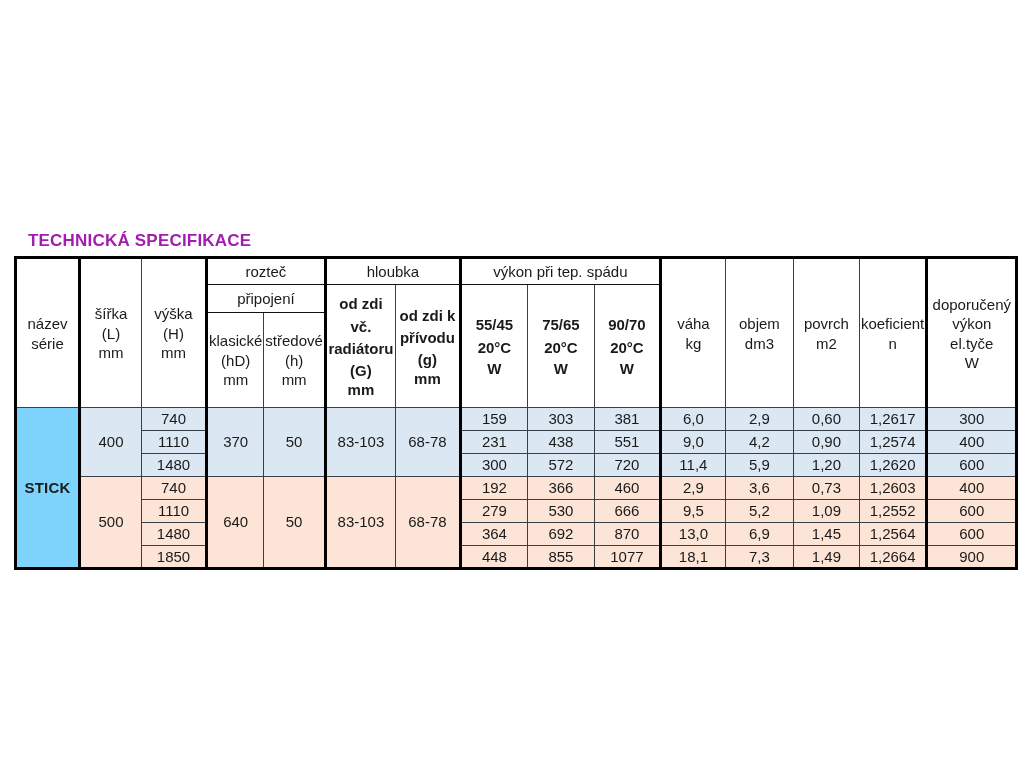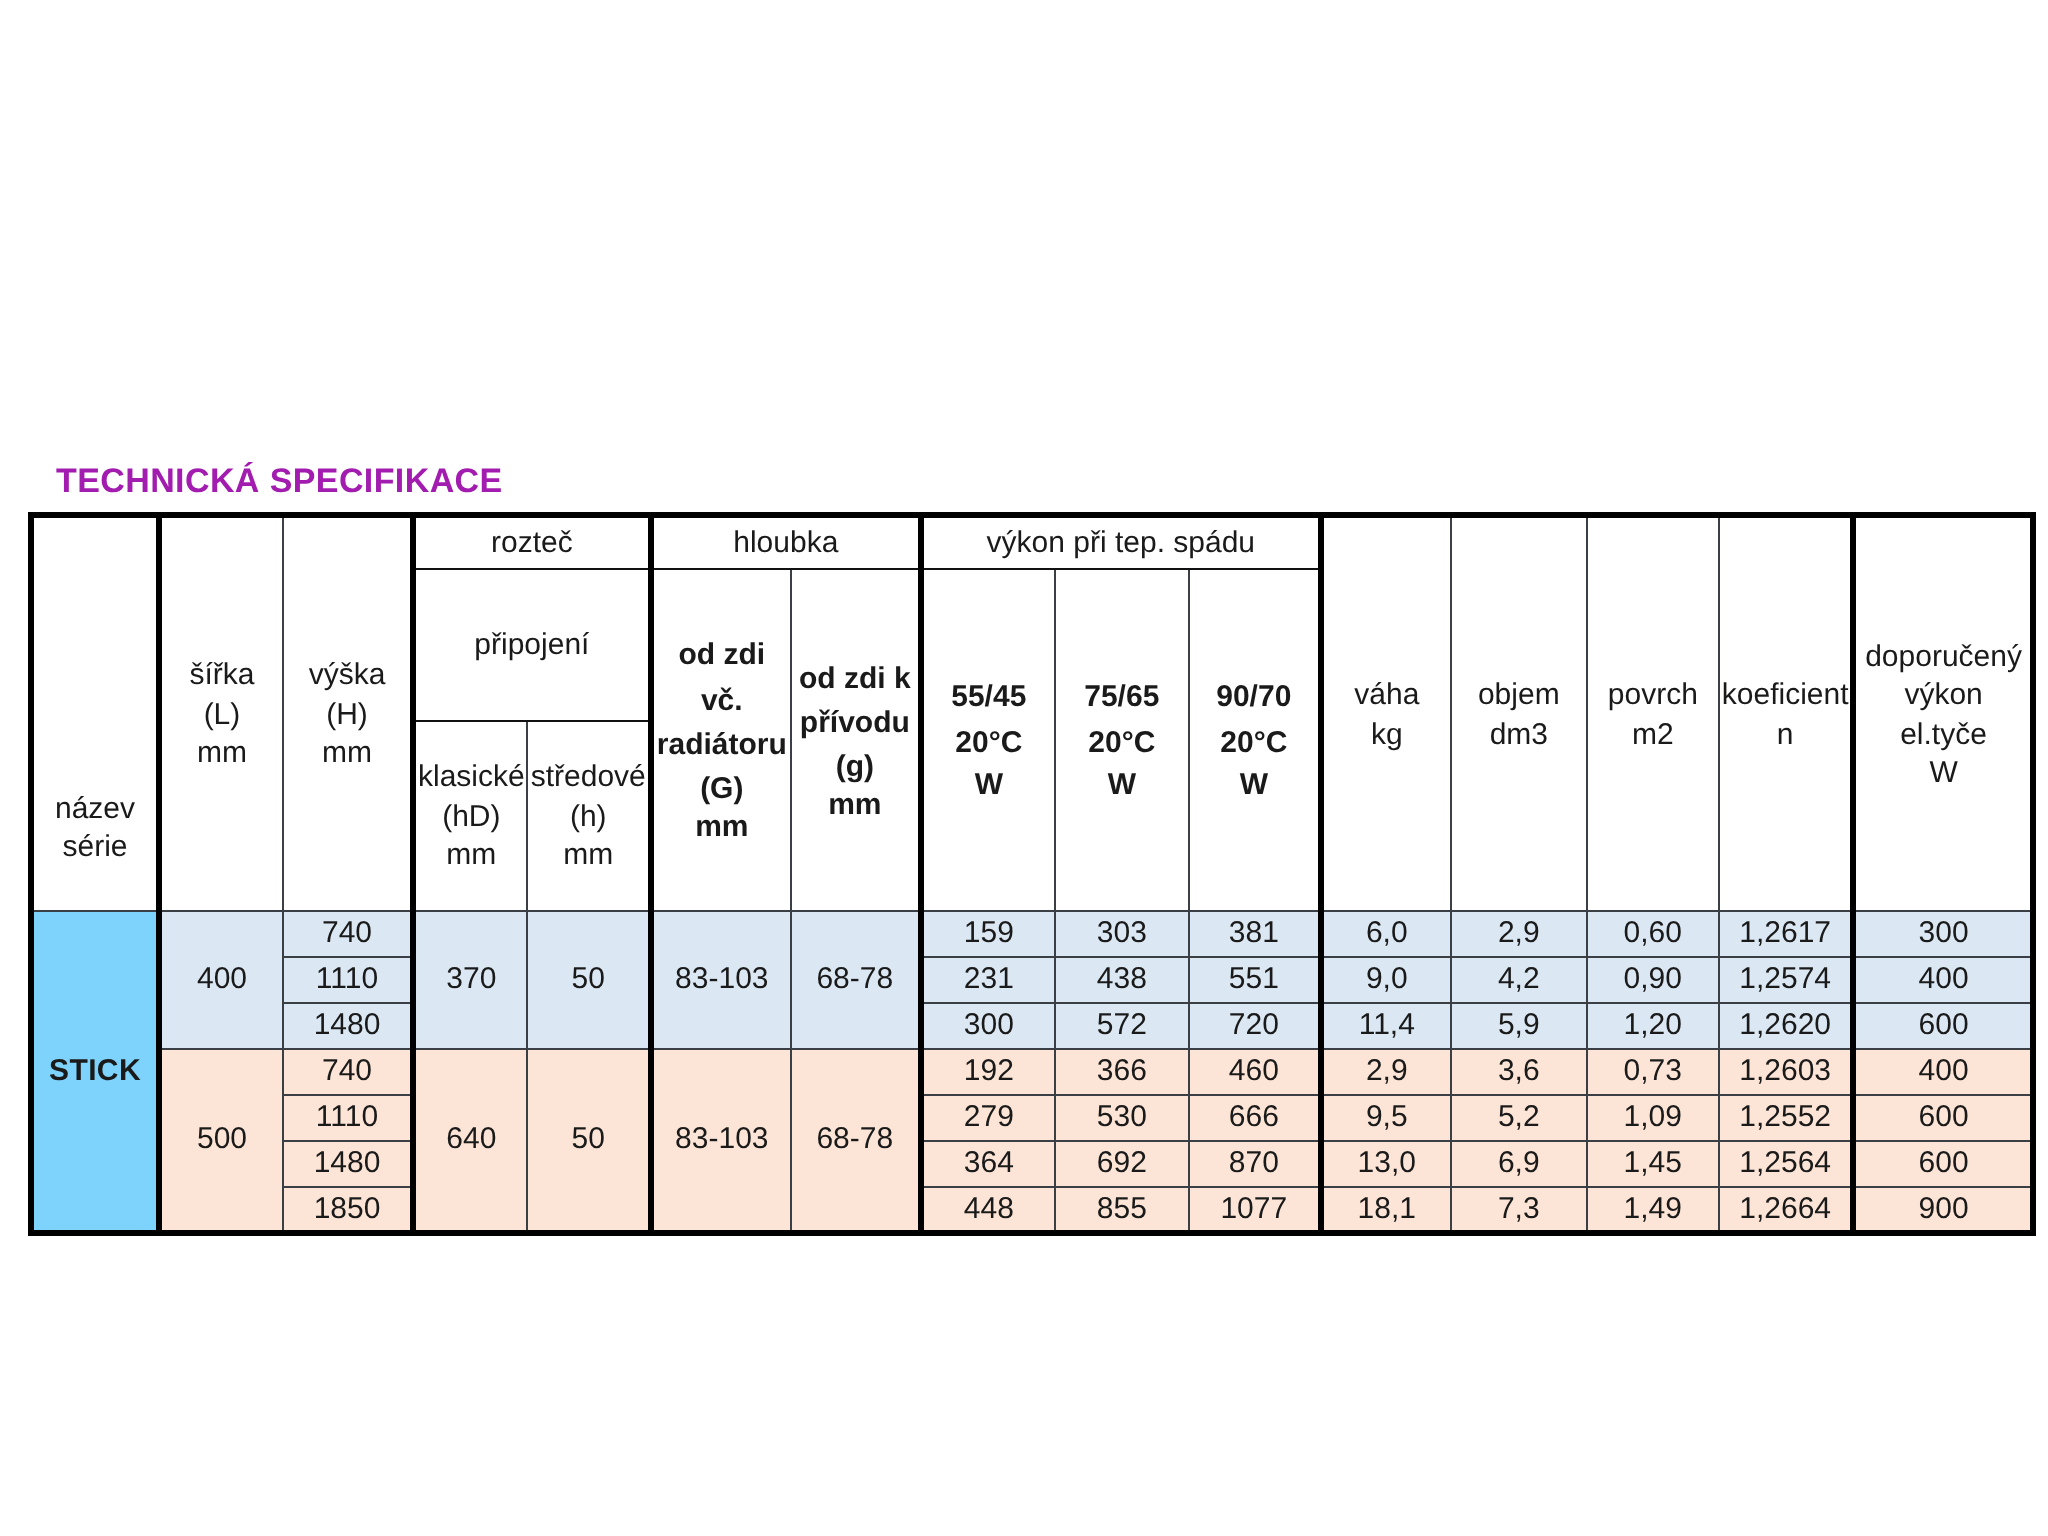--- a/index.html
+++ b/index.html
@@ -51,21 +51,21 @@
   .white { background: #7dd3fc; }
   
   .vfx {
     display: flex;
     flex-direction: column;
     justify-content: center;
     align-items: center;
     box-sizing: border-box;
     padding: 3px 0 2px 0;
   }
-  .vfx.top { justify-content: flex-end; margin-top: 48px; }
+  .vfx.top { justify-content: center; }
   .h113 { height: 109px; }
   .h86  { height: 82px; font-weight: bold; }
   .h59  { height: 55px; }
   .hdr-label { line-height: 1.5; }
   .series-name {
     font-weight: bold;
     font-size: 13px;
     letter-spacing: 0.2px;
   }
 </style>

